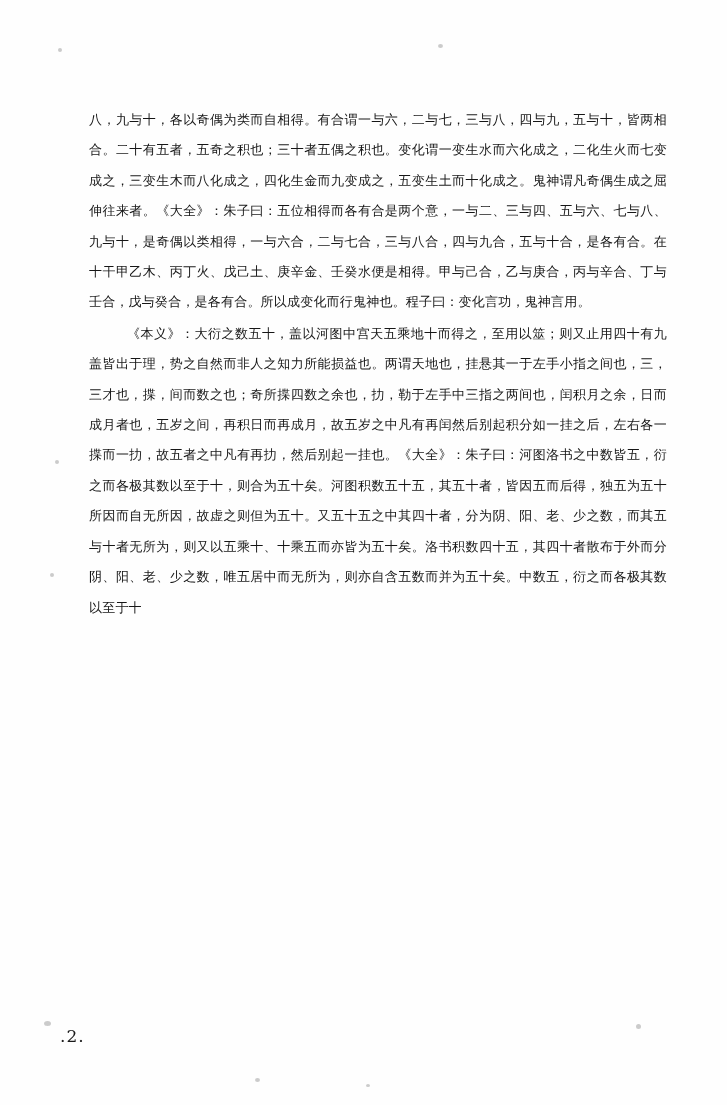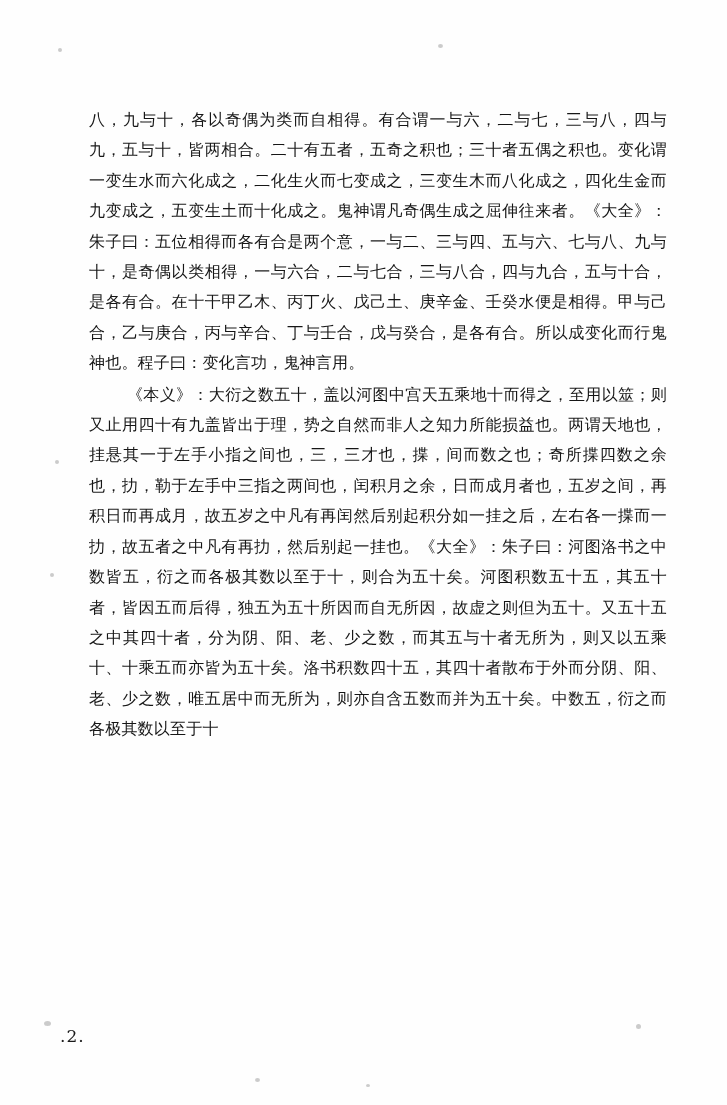--- a/index.html
+++ b/index.html
@@ -33,21 +33,21 @@
   .content {
     position: absolute;
     left: 55px;
     top: 105px;
     width: 612px;
   }
   p {
     margin: 0;
     text-align: justify;
     text-justify: inter-ideograph;
-    font-size: 16px;
+    font-size: 13px;
     line-height: 30.4px;
     letter-spacing: 0.2px;
   }
   .indent-block {
     padding-left: 34px;
   }
   .para-quote {
     margin-bottom: 1px;
   }
   .para-main {

